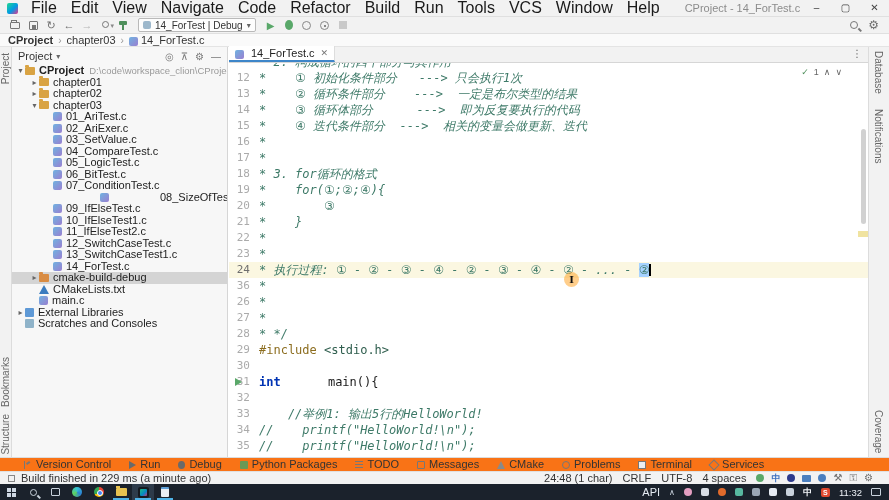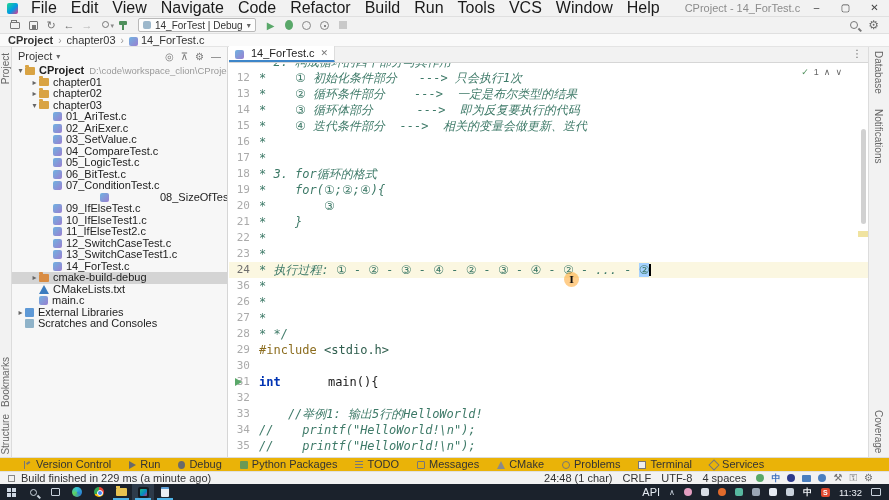--- a/index.html
+++ b/index.html
@@ -117,21 +117,21 @@
   .inspect-widget { position:absolute; top:4px; right:26px; display:flex; align-items:center; gap:5px;
                     font-size:9px; color:#666; font-family:"Liberation Sans",sans-serif; }
   .inspect-check { color:#4e8f5b; font-size:9px; }
   .scroll-thumb { position:absolute; right:2px; top:66px; width:5px; height:95px; background:rgba(0,0,0,.18); border-radius:3px; }
   .stripe-mark { position:absolute; right:0; top:168px; width:10px; height:6px; background:#F0E3A0; }
   .mouse-halo { position:absolute; left:335px; top:209px; width:15px; height:15px; border-radius:50%;
                 background:rgba(255,166,43,.55); display:flex; align-items:center; justify-content:center; }
   .ibeam { font-family:"DejaVu Serif",serif; font-size:10px; font-weight:bold; color:#111; line-height:10px; }
 
   
-  #toolwin-bar { position:absolute; left:0; top:457px; width:889px; height:14px; background:#eab308;
+  #toolwin-bar { position:absolute; left:0; top:457px; width:889px; height:14px; background:#f97316;
                  border-top:1px solid #DCDCDC; display:flex; align-items:center; gap:18px; padding-left:24px; }
   .twb { display:flex; align-items:center; gap:4px; font-size:11px; color:#333; line-height:13px; }
   .twb-ic { width:8px; height:8px; flex:none; }
   .sh-branch { border-left:1.5px solid #777; position:relative; }
   .sh-branch:before{ content:""; position:absolute; left:1px; top:1px; width:4px; height:1.5px; background:#777; transform:rotate(-35deg);}
   .sh-play { width:0; height:0; border-left:7px solid #6a6a6a; border-top:4px solid transparent; border-bottom:4px solid transparent; }
   .sh-bug { width:7px; height:8px; background:#6a6a6a; border-radius:3.5px/4px; }
   .sh-pkg { background:#6a9955; border-radius:1px; }
   .sh-list { background:linear-gradient(#777 1.5px, transparent 1.5px) 0 0/8px 3px; }
   .sh-msg { border:1px solid #777; border-radius:1px; }

